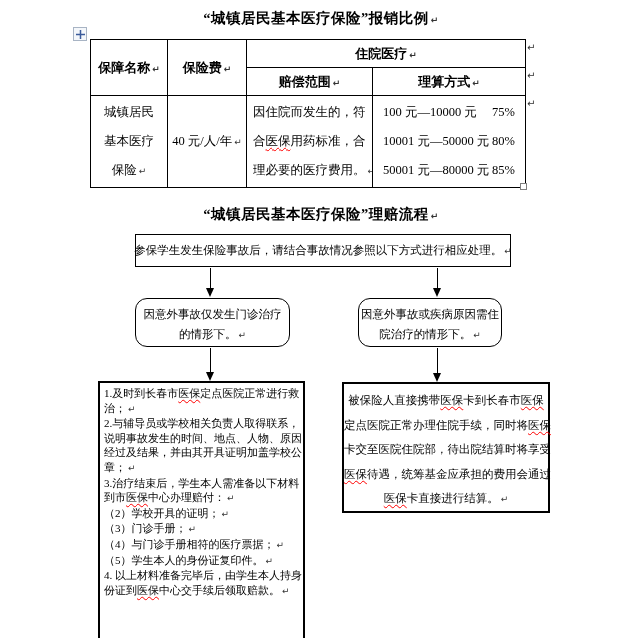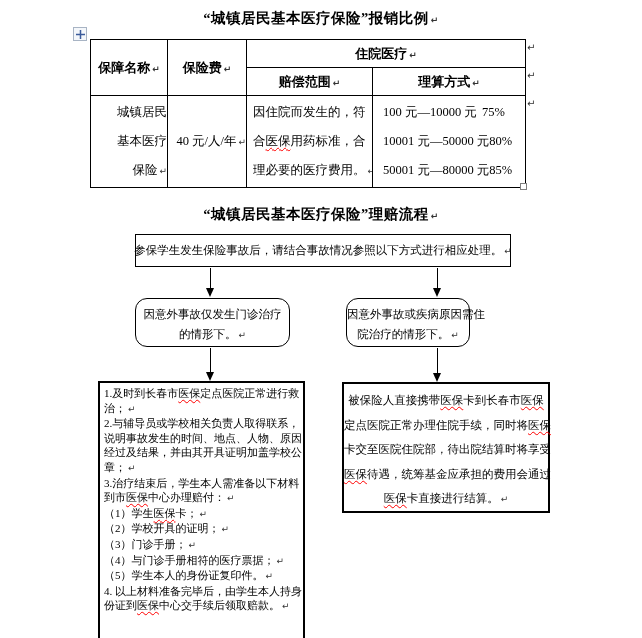--- a/index.html
+++ b/index.html
@@ -42,24 +42,24 @@
   }
   table.ins th, table.ins td {
     border: 1px solid #000;
     overflow: hidden;
     vertical-align: middle;
   }
   table.ins th {
     font-size: 13px; font-weight: bold; text-align: center; margin-left: 15px;
   }
   table.ins td { font-size: 12.5px; }
-  .cell-center { text-align: right; }
+  .cell-center { text-align: center; }
   .cell-name .tline, .cell-scope .tline, .tier { line-height: 29px; }
   .cell-scope { padding-left: 6px; }
-  .cell-tiers { padding-left: 10px; padding-right: 20px; }
+  .cell-tiers { padding-left: 10px; padding-right: 10px; }
   .tier { display: flex; justify-content: space-between; white-space: nowrap; }
 
   .tline { white-space: nowrap; }
 
   
   .pc {
     font-family: "DejaVu Sans", sans-serif;
     font-size: 9px; color: #333;
     margin-left: 2px;
   }
@@ -87,21 +87,21 @@
 
   
   .fbox { position: absolute; border: 1px solid #000; background: #fff; font-size: 11.5px; }
   .top-box {
     left: 135px; top: 234px; width: 376px; height: 33px;
     display: flex; align-items: center; justify-content: center;
     white-space: nowrap;
   }
   .mid-box { text-align: center; padding-top: 5px; line-height: 20px; height: 49px; border-radius: 12px; }
   .mid-box.mleft  { left: 135px; top: 298px; width: 155px; }
-  .mid-box.mright { left: 346px; top: 298px; width: 124px; }
+  .mid-box.mright { left: 358px; top: 298px; width: 144px; }
   .detail-left {
     left: 98px; top: 381px; width: 207px; height: 266px;
     border-width: 2px;
     padding: 3px 0 0 4px;
     font-size: 11px; line-height: 14.6px;
   }
   .detail-right {
     left: 342px; top: 382px; width: 208px; height: 131px;
     border-width: 2px;
     padding-top: 4px;
@@ -219,21 +219,20 @@
 
   <div class="fbox detail-left">
       <div class="tline">1.及时到长春市<span class="sq">医保</span>定点医院正常进行救</div>
       <div class="tline">治；<span class="pc">↵</span></div>
       <div class="tline">2.与辅导员或学校相关负责人取得联系，</div>
       <div class="tline">说明事故发生的时间、地点、人物、原因</div>
       <div class="tline">经过及结果，并由其开具证明加盖学校公</div>
       <div class="tline">章；<span class="pc">↵</span></div>
       <div class="tline">3.治疗结束后，学生本人需准备以下材料</div>
       <div class="tline">到市<span class="sq">医保</span>中心办理赔付：<span class="pc">↵</span></div>
-      <div class="tline">（1）学生<span class="sq">医保</span>卡；<span class="pc">↵</span></div>
       <div class="tline">（2）学校开具的证明；<span class="pc">↵</span></div>
       <div class="tline">（3）门诊手册；<span class="pc">↵</span></div>
       <div class="tline">（4）与门诊手册相符的医疗票据；<span class="pc">↵</span></div>
       <div class="tline">（5）学生本人的身份证复印件。<span class="pc">↵</span></div>
       <div class="tline">4. 以上材料准备完毕后，由学生本人持身</div>
       <div class="tline">份证到<span class="sq">医保</span>中心交手续后领取赔款。<span class="pc">↵</span></div>
     </div>
   <div class="fbox detail-right">
       <div class="tline">被保险人直接携带<span class="sq">医保</span>卡到长春市<span class="sq">医保</span></div>
       <div class="tline">定点医院正常办理住院手续，同时将<span class="sq">医保</span></div>

